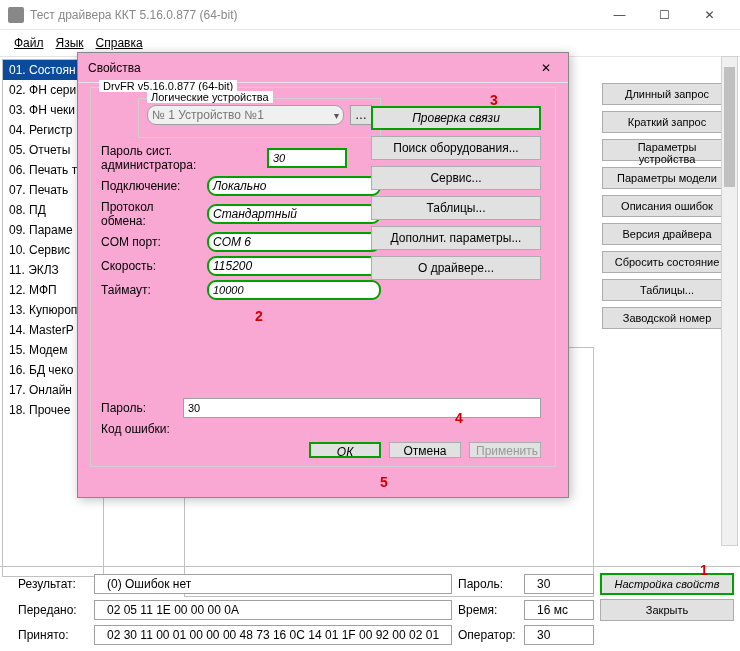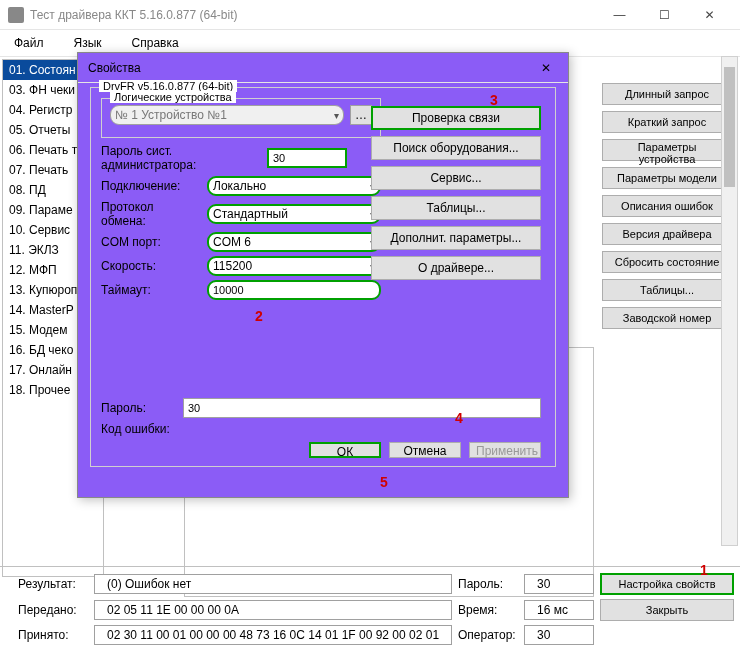--- a/index.html
+++ b/index.html
@@ -36,23 +36,24 @@
   width: 45px;
   height: 30px;
   display: flex;
   align-items: center;
   justify-content: center;
   color: #444;
   font-family: "Segoe UI Symbol", sans-serif;
 }
 .menubar {
   display: flex;
-  gap: 18px;
+  gap: 0;
   padding: 4px 8px;
   border-bottom: 1px solid #e5e5e5;
+  text-decoration: underline;
 }
 .menubar .menu-item { padding: 2px 6px; }
 .main {
   display: flex;
   height: 520px;
 }
 .sidebar {
   width: 102px;
   border: 1px solid #c0c0c0;
   margin: 2px 0 0 2px;
@@ -121,21 +122,21 @@
 .bottom-grid .wide { grid-column: 2 / 3; }
 .bottom-grid button { width: 100%; }
 
 
 .dialog {
   position: absolute;
   left: 77px;
   top: 52px;
   width: 492px;
   height: 446px;
-  background: #8b5cf6;
+  background: #f9a8d4;
   border: 1px solid #888;
   box-shadow: 2px 2px 10px rgba(0,0,0,0.25);
   z-index: 100;
 }
 .dialog-title {
   height: 30px;
   display: flex;
   align-items: center;
   padding: 0 10px;
   border-bottom: 1px solid #e5e5e5;
@@ -163,20 +164,21 @@
   top: -8px; left: 8px;
   background: #fff;
   padding: 0 4px;
   font-size: 11px;
 }
 .fieldset {
   border: 1px solid #d0d0d0;
   padding: 6px 8px 8px 8px;
   margin-bottom: 6px;
   position: relative;
+  margin-left: 37px;
 }
 .fieldset .legend2 {
   position: absolute;
   top: -8px; left: 8px;
   background: #fff;
   padding: 0 4px;
   font-size: 11px;
 }
 .row {
   display: flex;
@@ -212,21 +214,21 @@
 }
 .combo-wide { flex: 1; border-radius: 9px; }
 .sqbtn {
   width: 22px; height: 20px;
   border: 1px solid #a0a0a0;
   background: #e1e1e1;
   display: flex;
   align-items: center;
   justify-content: center;
 }
-.green-border { border: 2.5px solid #00a000 !important; }
+.green-border { border: 2.5px solid #00a000 !important; font-style: italic; }
 .dlg-btns {
   position: absolute;
   top: 18px;
   right: 14px;
   width: 170px;
   display: flex;
   flex-direction: column;
   gap: 6px;
 }
 .dlg-btns button {
@@ -306,20 +308,21 @@
 
 <div class="menubar">
   <div class="menu-item">Файл</div>
   <div class="menu-item">Язык</div>
   <div class="menu-item">Справка</div>
 </div>
 
 <div class="main">
   <div class="sidebar">
     <div class="item selected">01. Состоян</div>
+    <div class="item">02. ФН сери</div>
     <div class="item">03. ФН чеки</div>
     <div class="item">04. Регистр</div>
     <div class="item">05. Отчеты</div>
     <div class="item">06. Печать т</div>
     <div class="item">07. Печать</div>
     <div class="item">08. ПД</div>
     <div class="item">09. Параме</div>
     <div class="item">10. Сервис</div>
     <div class="item">11. ЭКЛЗ</div>
     <div class="item">12. МФП</div>

